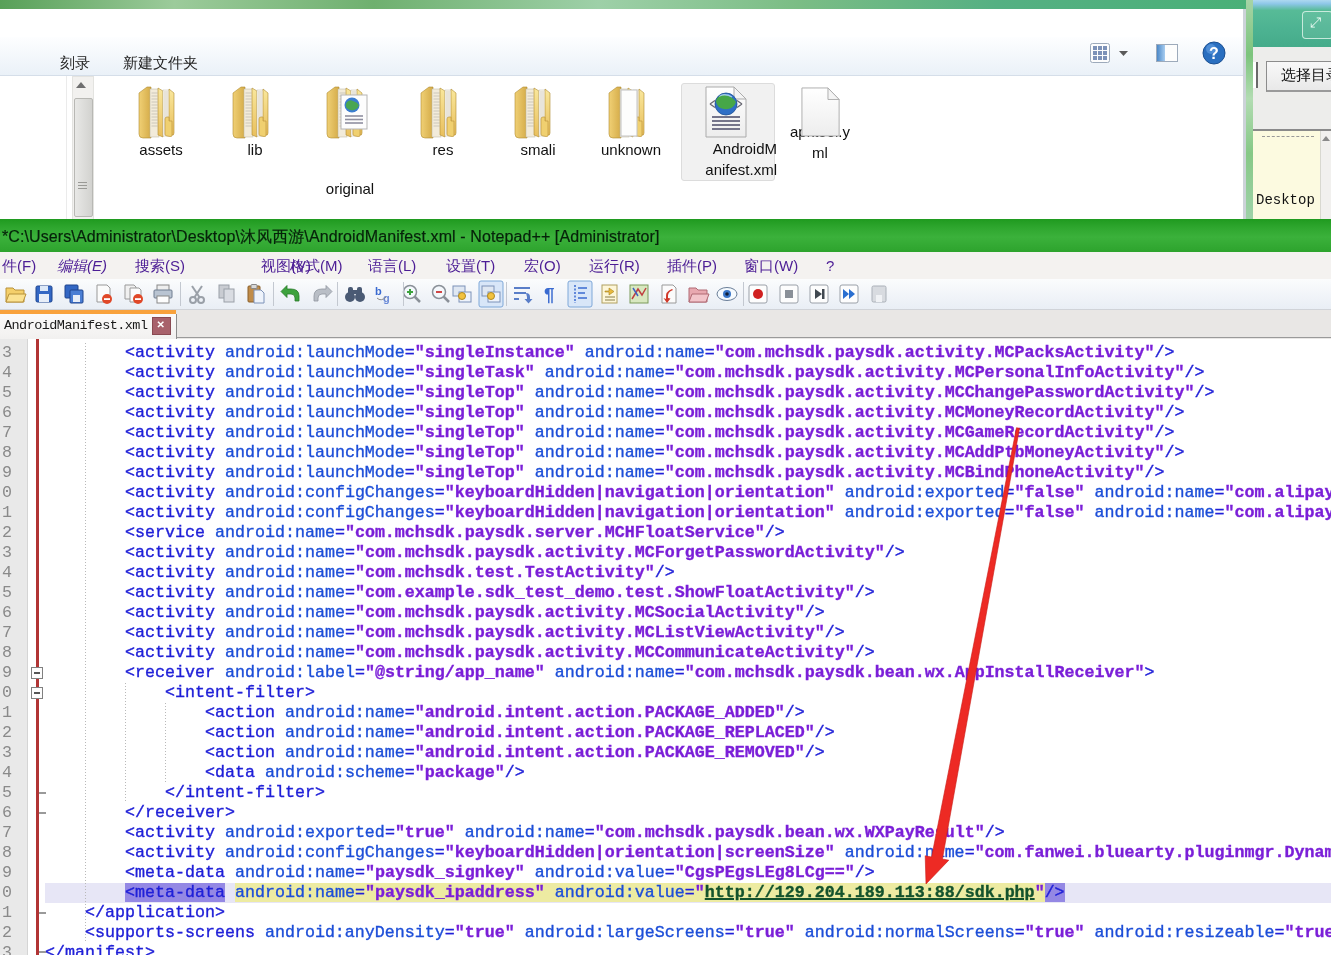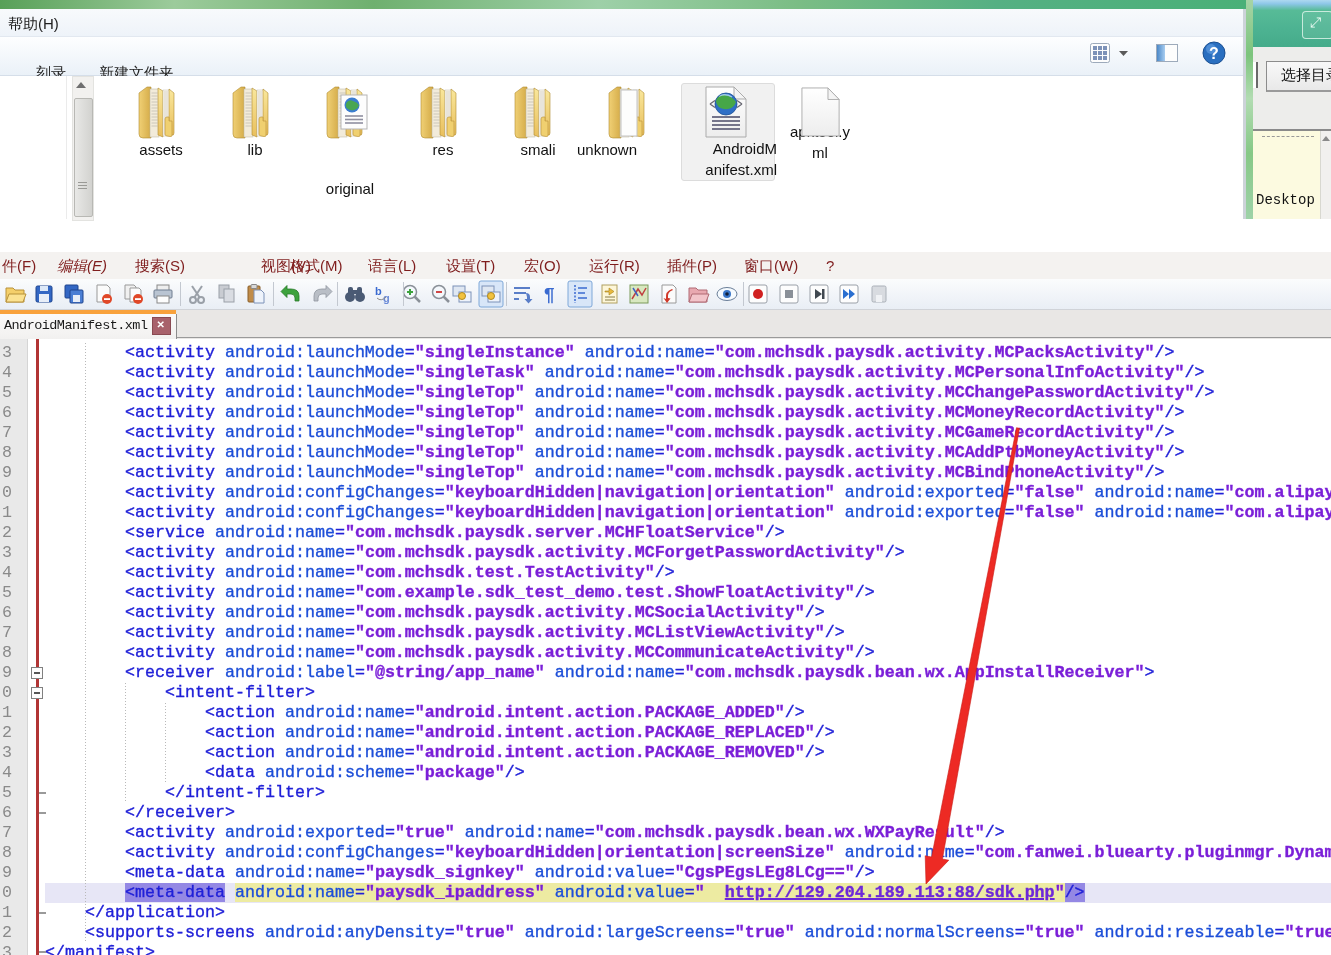--- a/index.html
+++ b/index.html
@@ -3,21 +3,21 @@
 <meta charset="utf-8">
 <style>
 html,body{margin:0;padding:0;}
 #root{position:relative;width:1331px;height:955px;overflow:hidden;background:#fff;font-family:"Liberation Sans",sans-serif;}
 .abs{position:absolute;}
 
 #topstrip{left:0;top:0;width:1246px;height:9px;background:linear-gradient(90deg,#58a058 0%,#9ccb9b 14%,#6fb06f 30%,#9ed0a8 48%,#7bbd85 64%,#55b083 80%,#4ab078 100%);}
 #exmenu{left:0;top:9px;width:1246px;height:27px;background:linear-gradient(180deg,#f8fafc,#eef3f9);border-bottom:1px solid #e2e8f0;}
 #exmenu span{position:absolute;left:8px;top:6px;font-size:15px;color:#1e1e1e;}
 #extool{left:0;top:37px;width:1246px;height:38px;background:linear-gradient(180deg,#fdfeff,#eaf1f8);border-bottom:1px solid #d5dee9;}
-#extool .tb{position:absolute;top:27px;font-size:15px;color:#222;}
+#extool .tb{position:absolute;top:17px;font-size:15px;color:#222;margin-left:24px;}
 #excontent{left:0;top:76px;width:1246px;height:143px;background:#fff;}
 #navsep{left:66px;top:76px;width:1px;height:143px;background:#ebebeb;}
 
 #sbtrack{left:72px;top:76px;width:20px;height:143px;background:#f2f1ef;border:1px solid #e3e3e0;}
 #sbthumb{left:74px;top:98px;width:17px;height:117px;background:linear-gradient(90deg,#e8e8e6,#d2d2cf);border:1px solid #b8b8b4;border-radius:2px;}
 .grip{left:78px;width:9px;height:1px;background:#9a9a96;}
 #sbup{left:76px;top:82px;width:0;height:0;border-left:5px solid transparent;border-right:5px solid transparent;border-bottom:6px solid #6f6f6f;}
 
 #sel{left:681px;top:83px;width:92px;height:96px;background:#f1f1f1;border:1px solid #dcdcdc;border-radius:3px;}
 .flabel{position:absolute;font-size:15px;line-height:20.5px;color:#111;text-align:center;width:100px;}
@@ -33,21 +33,21 @@
 #rhline{left:1253px;top:129px;width:78px;height:2px;background:#8a8a8a;}
 #rlist{left:1253px;top:131px;width:78px;height:88px;background:#fcfae0;}
 #rlscroll{left:1320px;top:131px;width:11px;height:88px;background:#f1f0ee;border-left:1px solid #d8d8d0;}
 #rlsarrow{left:1322px;top:136px;width:0;height:0;border-left:4px solid transparent;border-right:4px solid transparent;border-bottom:5px solid #8a8a8a;}
 #rdash{left:1262px;top:136px;width:52px;height:1px;border-top:1px dashed #999;}
 #rtoolaid{left:1256px;top:192px;font-family:"Liberation Mono",monospace;font-size:14px;color:#111;}
 
 #npptitle{left:0;top:219px;width:1331px;height:33px;background:linear-gradient(180deg,#1f9a1f 0%,#2ea62e 25%,#3bb13b 55%,#2da32d 100%);}
 #npptitle span{position:absolute;left:2px;top:8px;font-size:16px;letter-spacing:0.1px;color:#06220a;-webkit-text-stroke:0.2px;}
 #nppmenu{left:0;top:252px;width:1331px;height:27px;background:#f4f2f0;}
-#nppmenu span{position:absolute;top:5px;font-size:15px;color:#7f1d1d;}
+#nppmenu span{position:absolute;top:5px;font-size:15px;color:#4c1d95;}
 #npptool{left:0;top:279px;width:1331px;height:30px;background:linear-gradient(180deg,#fbfcfd,#e9eef5);border-bottom:1px solid #d0d3d8;}
 #npptabbar{left:0;top:310px;width:1331px;height:29px;background:#e9e7e5;}
 #tabline{left:0;top:337px;width:1331px;height:1px;background:#9a9a9a;}
 #atab{left:0;top:314px;width:176px;height:27px;background:linear-gradient(180deg,#fbfaf9,#f1f0ef);border-right:1px solid #8c8c8c;}
 #atabtop{left:0;top:310px;width:176px;height:4px;background:#f9a23c;}
 #atab span{position:absolute;left:4px;top:4px;font-family:"Liberation Mono",monospace;font-size:13.5px;letter-spacing:-0.55px;color:#1a1a1a;}
 #tabx{left:152px;top:317px;width:17px;height:16px;background:#a8616b;border:1px solid #8a4a52;}
 #tabx:before{content:"\2715";position:absolute;left:3.5px;top:1px;color:#fff;font-size:10px;font-weight:bold;}
 
 #editor{left:0;top:339px;width:1331px;height:616px;background:#fff;}
@@ -55,72 +55,72 @@
 #numpre{left:2px;top:343px;margin:0;font-family:"Liberation Mono",monospace;font-size:16.6667px;line-height:20px;color:#8a8a8a;}
 #redline{left:36px;top:339px;width:3px;height:616px;background:#b13434;}
 .iguide{width:1px;background:repeating-linear-gradient(180deg,#b9b9b9 0 1px,transparent 1px 3px);}
 #curline{left:45px;top:883px;width:1286px;height:20px;background:#e7e6f6;}
 #codepre{left:45px;top:343px;margin:0;font-family:"Liberation Mono",monospace;font-size:16.6667px;line-height:20px;color:#000;white-space:pre;-webkit-text-stroke:0.35px;}
 .t{color:#2020d8;}
 .a{color:#1d4ed8;}
 .s{color:#7b1fd8;font-weight:bold;}
 .selv{background:#9488e4;}
 .mky{background:#edeba2;}
-.url{color:#6d28d9;font-weight:bold;text-decoration:underline;text-decoration-thickness:1.5px;margin-left:20px;}
+.url{color:#14532d;font-weight:bold;text-decoration:underline;text-decoration-thickness:1.5px;}
 .foldbox{width:10px;height:10px;background:#fcfcfc;border:1px solid #808080;}
 .foldbox:before{content:"";position:absolute;left:2px;top:4px;width:6px;height:1.5px;background:#555;}
 .ftick{height:2px;background:#9a9a9a;}
 </style>
 </head>
 <body>
 <div id="root">
 
   <div class="abs" id="topstrip"></div>
-  <div class="abs" id="exmenu">
-      <span>帮助(H)</span>
-    </div>
   <div class="abs" id="extool">
     <span class="tb" style="left:36px;">刻录</span>
     <span class="tb" style="left:99px;">新建文件夹</span>
   </div>
   <div class="abs" id="excontent"></div>
   <div class="abs" id="navsep"></div>
   <div class="abs" style="left:1243px;top:9px;width:3px;height:210px;background:#cdd3d9;"></div>
   <div class="abs" id="sbtrack"></div>
   <div class="abs" id="sbup"></div>
   <div class="abs" id="sbthumb"></div>
   <div class="abs grip" style="top:182px;"></div>
   <div class="abs grip" style="top:185px;"></div>
   <div class="abs grip" style="top:188px;"></div>
   <div class="abs" id="sel"></div>
 
   <span class="flabel" style="left:111px;top:140px;">assets</span>
   <span class="flabel" style="left:205px;top:140px;">lib</span>
   <span class="flabel" style="left:300px;top:144px;margin-top:35px;">original</span>
   <span class="flabel" style="left:393px;top:140px;">res</span>
   <span class="flabel" style="left:488px;top:140px;">smali</span>
-  <span class="flabel" style="left:557px;top:140px;">unknown</span>
+  <span class="flabel" style="left:581px;top:140px;">unknown</span>
   <span class="flabel" style="left:677px;top:139px;text-align:right;">AndroidM<br>anifest.xml</span>
   <span class="flabel" style="left:770px;top:122px;">apktool.y<br>ml</span>
 
   <div class="abs" id="rwin"></div>
   <div class="abs" id="rtitle"></div>
   <div class="abs" id="rbtn"></div>
   <div class="abs" id="rtxtbox"></div>
   <div class="abs" id="rselbtn">
       <span>选择目录</span>
     </div>
   <div class="abs" id="rhline"></div>
   <div class="abs" id="rlist"></div>
   <div class="abs" id="rlscroll"></div>
   <div class="abs" id="rlsarrow"></div>
   <div class="abs" id="rdash"></div>
   <div class="abs" id="rtoolaid">Desktop</div>
   <div class="abs" id="rborder"></div>
 
+  <div class="abs" id="npptitle">
+      <span>*C:\Users\Administrator\Desktop\沐风西游\AndroidManifest.xml - Notepad++ [Administrator]</span>
+    </div>
   <div class="abs" id="nppmenu">
     <span style="left:2px;">件(F)</span>
     <span style="left:57px;font-style:italic;">编辑(E)</span>
     <span style="left:135px;">搜索(S)</span>
     <span style="left:213px;margin-left:48px;">视图(V)</span>
     <span style="left:290px;">格式(M)</span>
     <span style="left:368px;">语言(L)</span>
     <span style="left:446px;">设置(T)</span>
     <span style="left:524px;">宏(O)</span>
     <span style="left:589px;">运行(R)</span>

